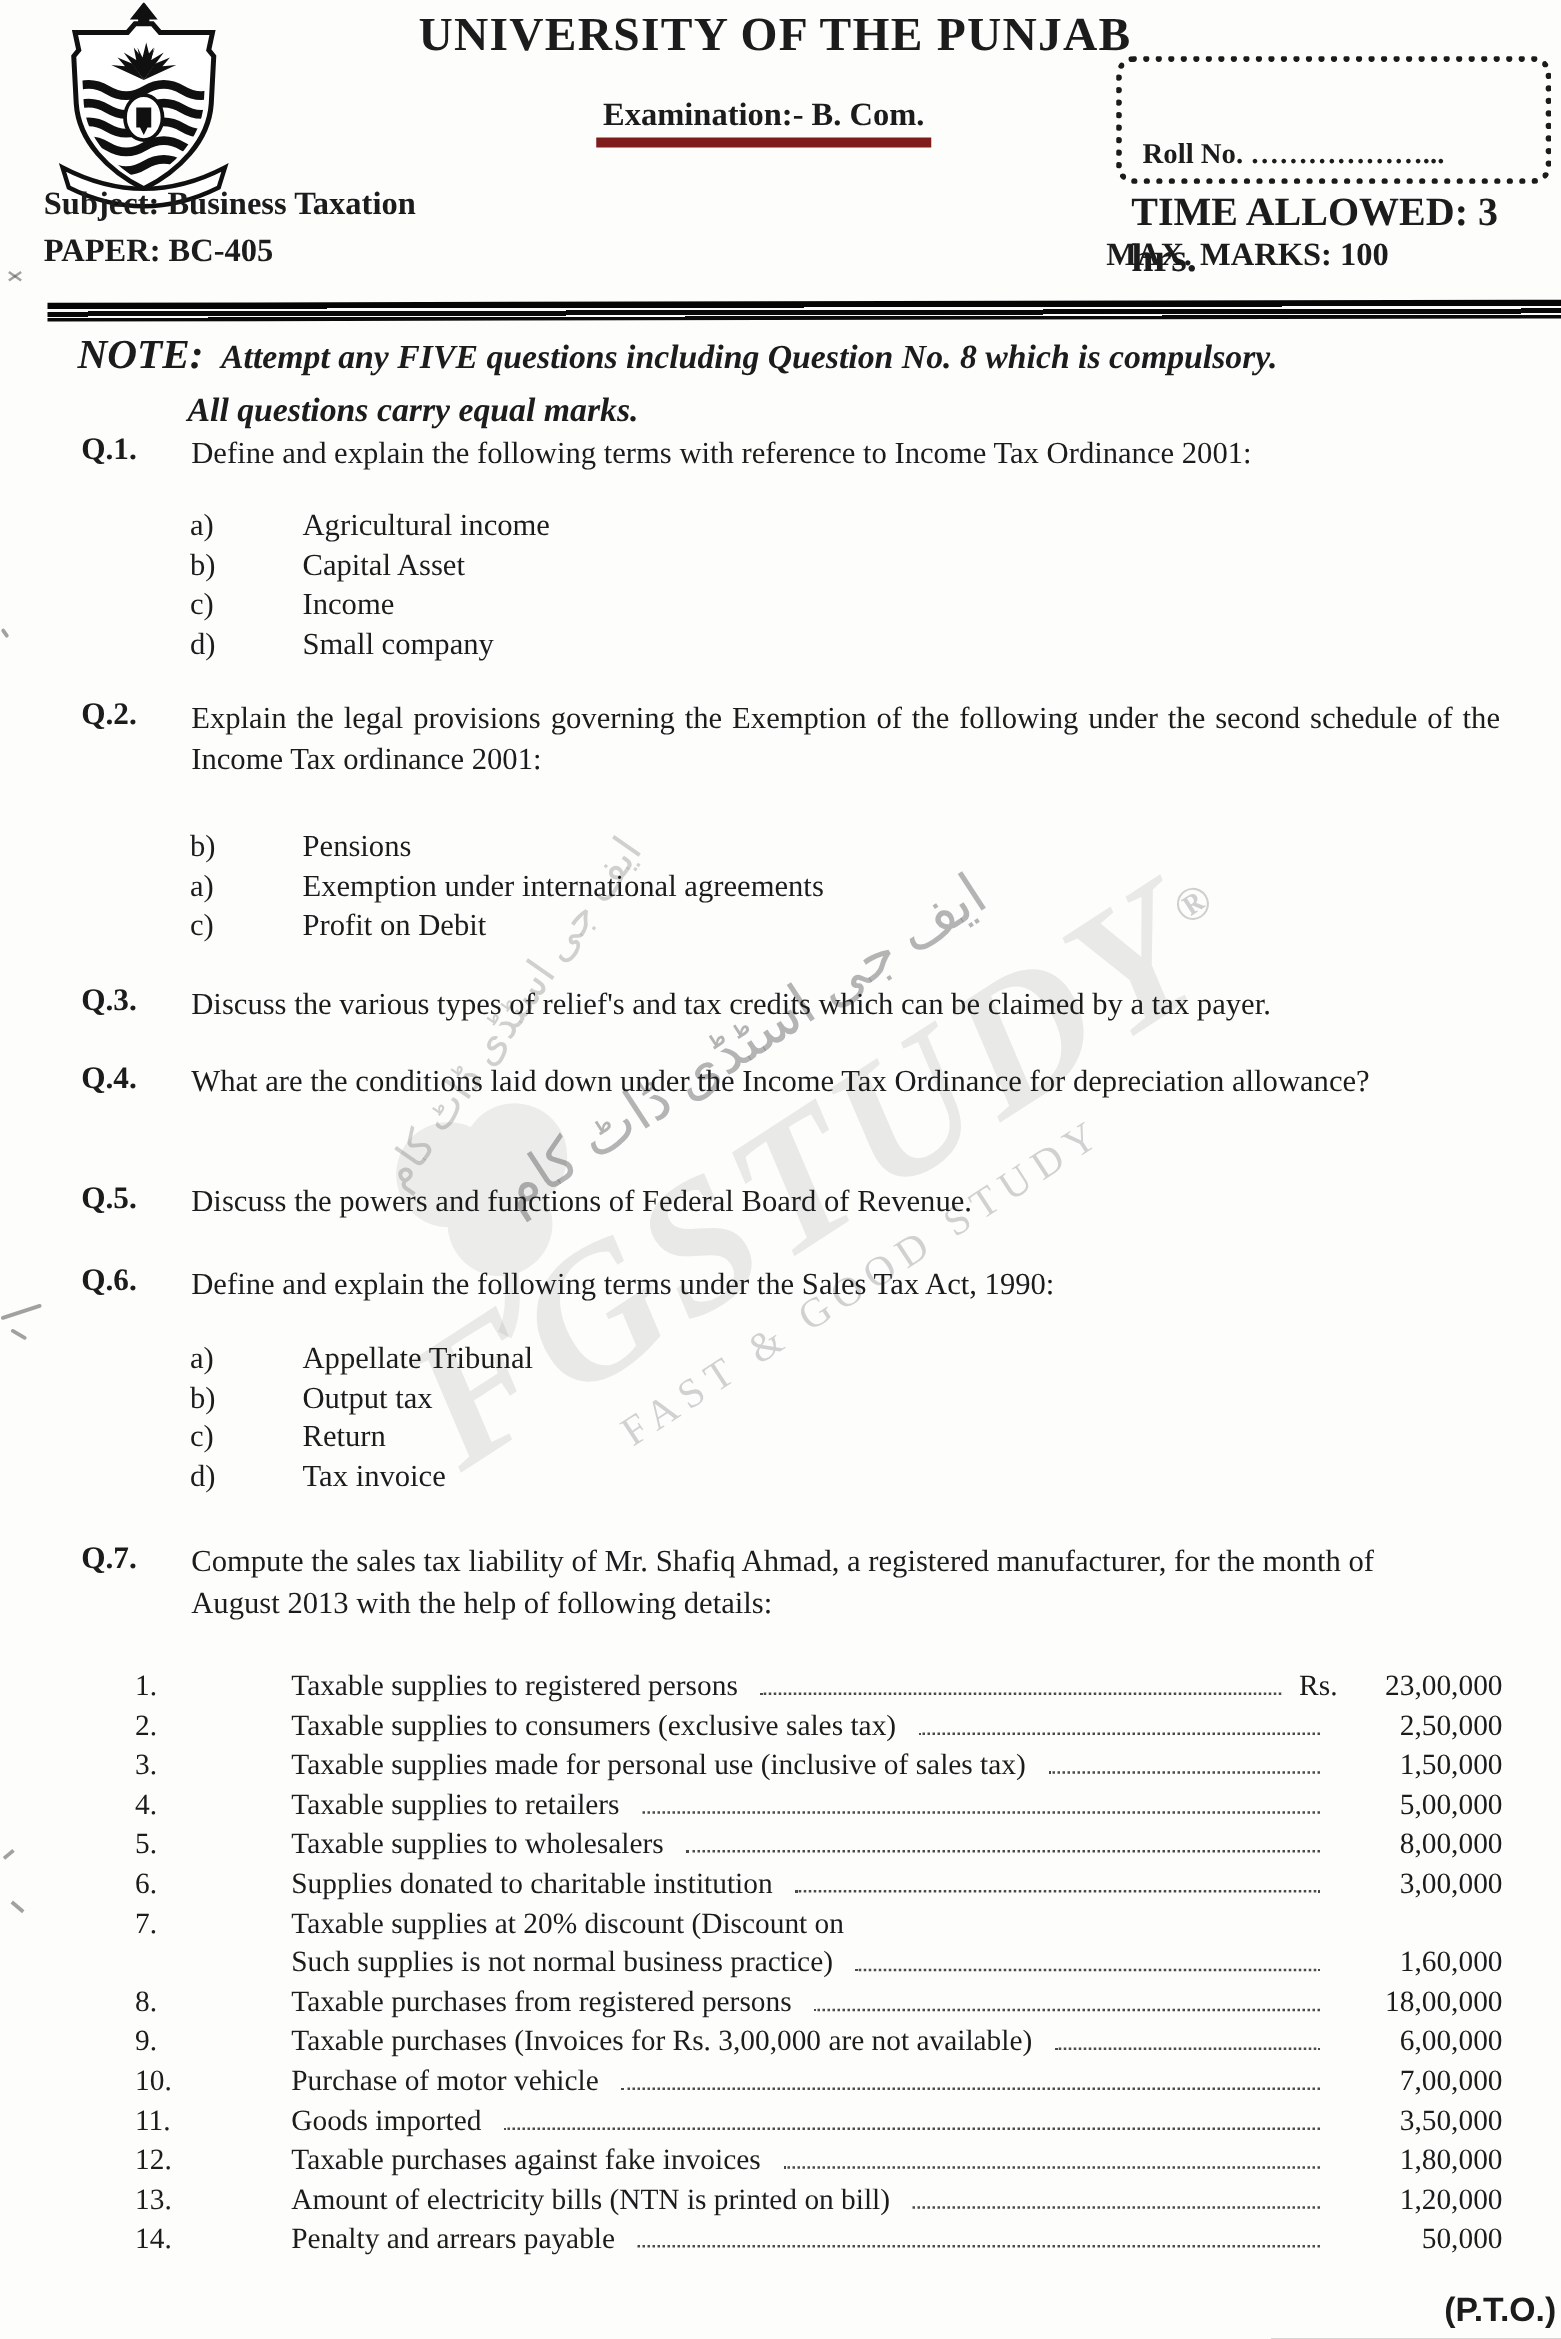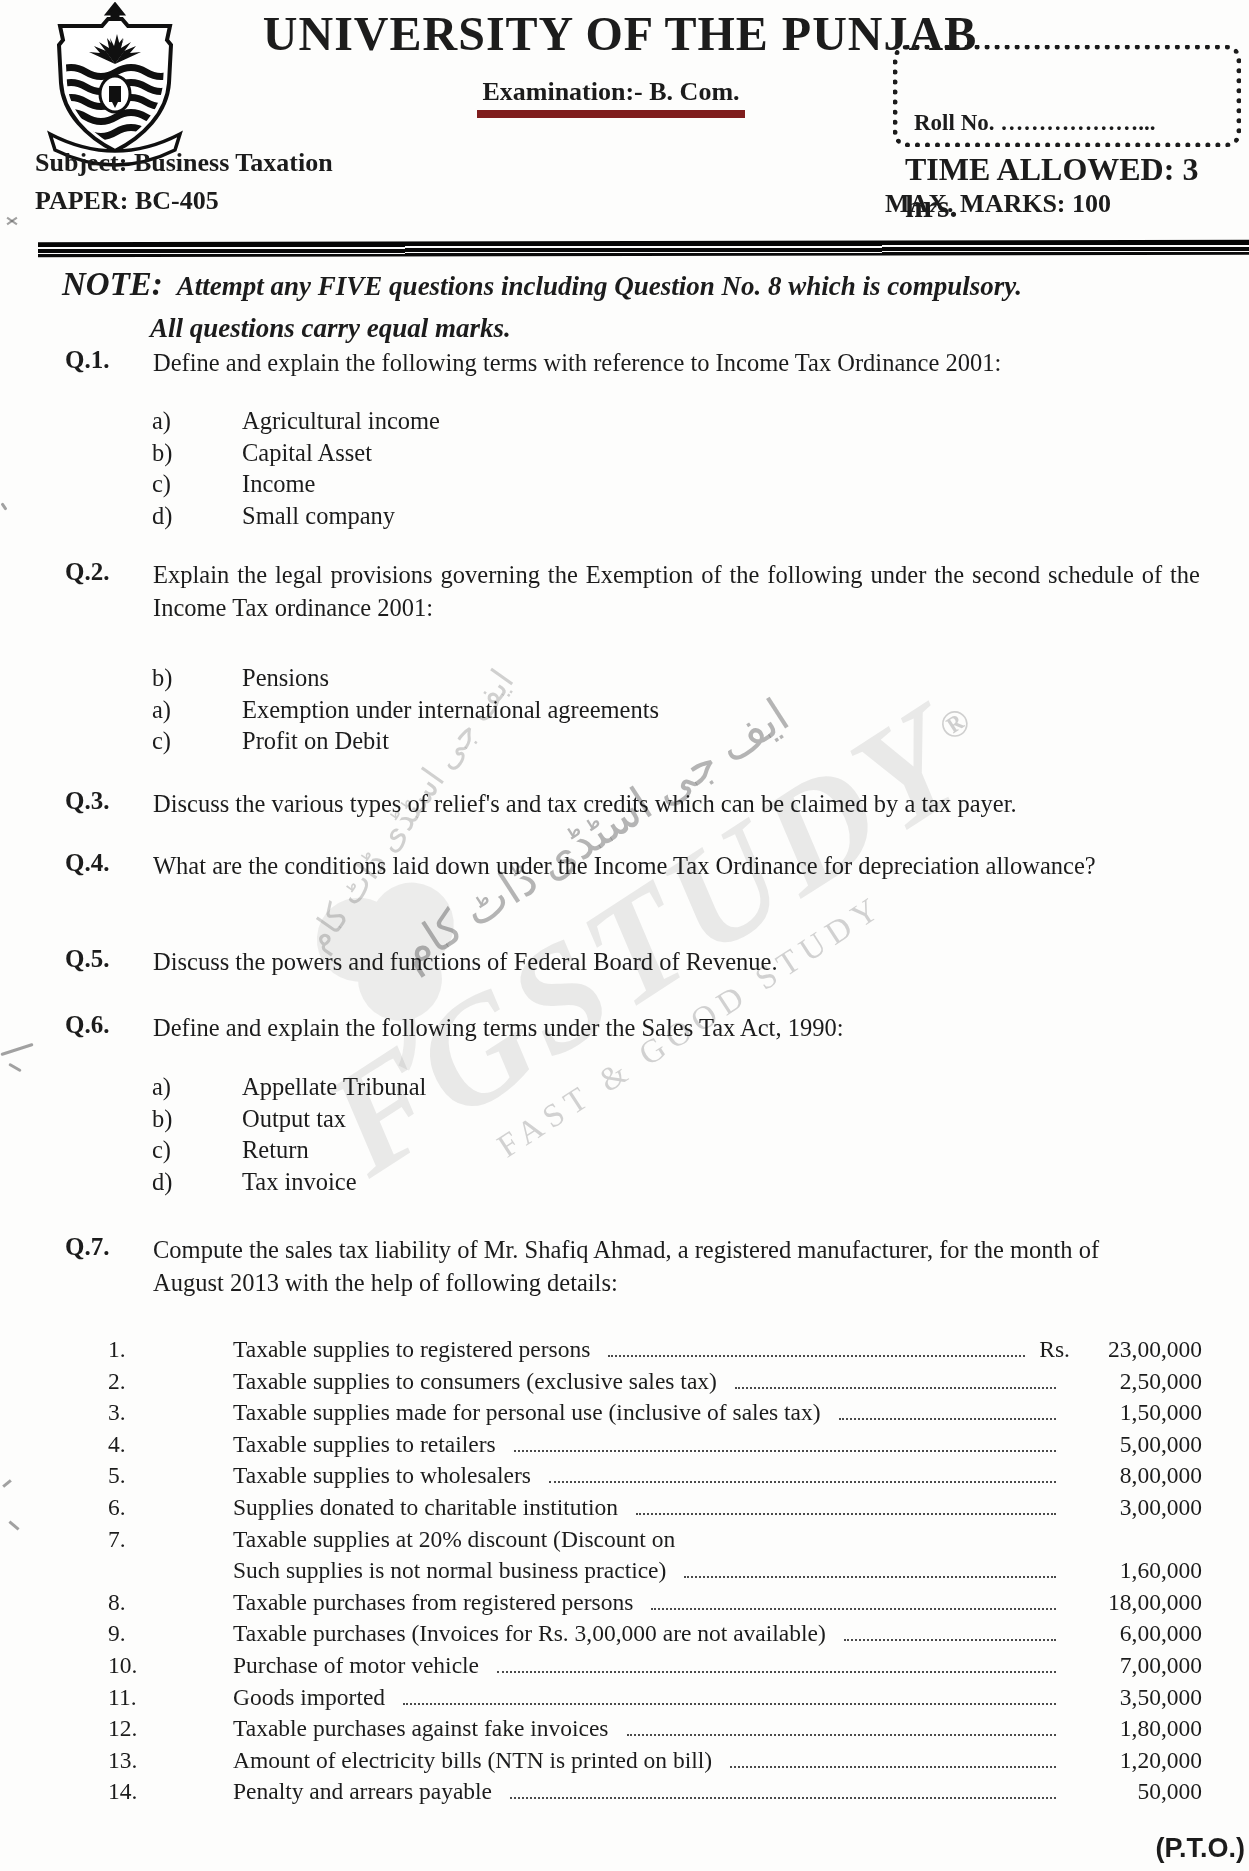--- a/index.html
+++ b/index.html
@@ -3,21 +3,21 @@
 <meta charset="utf-8">
 <style>
   html,body{margin:0;padding:0;background:#9a9a9a;}
   .page{
     position:relative;width:1249px;height:1871px;margin:0 auto;
     background:#fdfdfc;overflow:hidden;
     font-family:"Liberation Serif","DejaVu Serif",serif;color:#1c1c1c;
   }
   .abs{position:absolute;}
   
-  .uni-title{left:0;right:9px;top:6px;text-align:center;font-size:48px;font-weight:700;letter-spacing:1px;}
+  .uni-title{left:0;right:9px;top:6px;text-align:center;font-size:38px;font-weight:700;letter-spacing:1px;}
   .center-block{left:0;right:27px;top:70px;text-align:center;}
   .part-line{font-size:25px;font-weight:700;letter-spacing:.5px;}
   .exam-line{margin-top:7px;font-size:26px;font-weight:700;}
   .exam-line .u{display:inline-block;border-bottom:8px solid #7f1d1d;padding:0 5px 3px;}
   .rollbox{left:893px;top:45px;width:338px;height:92px;border:5px dotted #1b1b1b;border-radius:14px;text-align:center;}
   .roll-label{position:absolute;left:16px;bottom:6px;font-size:23px;font-weight:700;white-space:nowrap;}
   .subject{left:35px;top:148px;font-size:26px;font-weight:700;}
   .paper{left:35px;top:186px;font-size:26px;font-weight:700;}
   .time{left:885px;top:151px;font-size:32px;font-weight:700;margin-left:20px;}
   .marks{left:885px;top:189px;font-size:26px;font-weight:700;}

